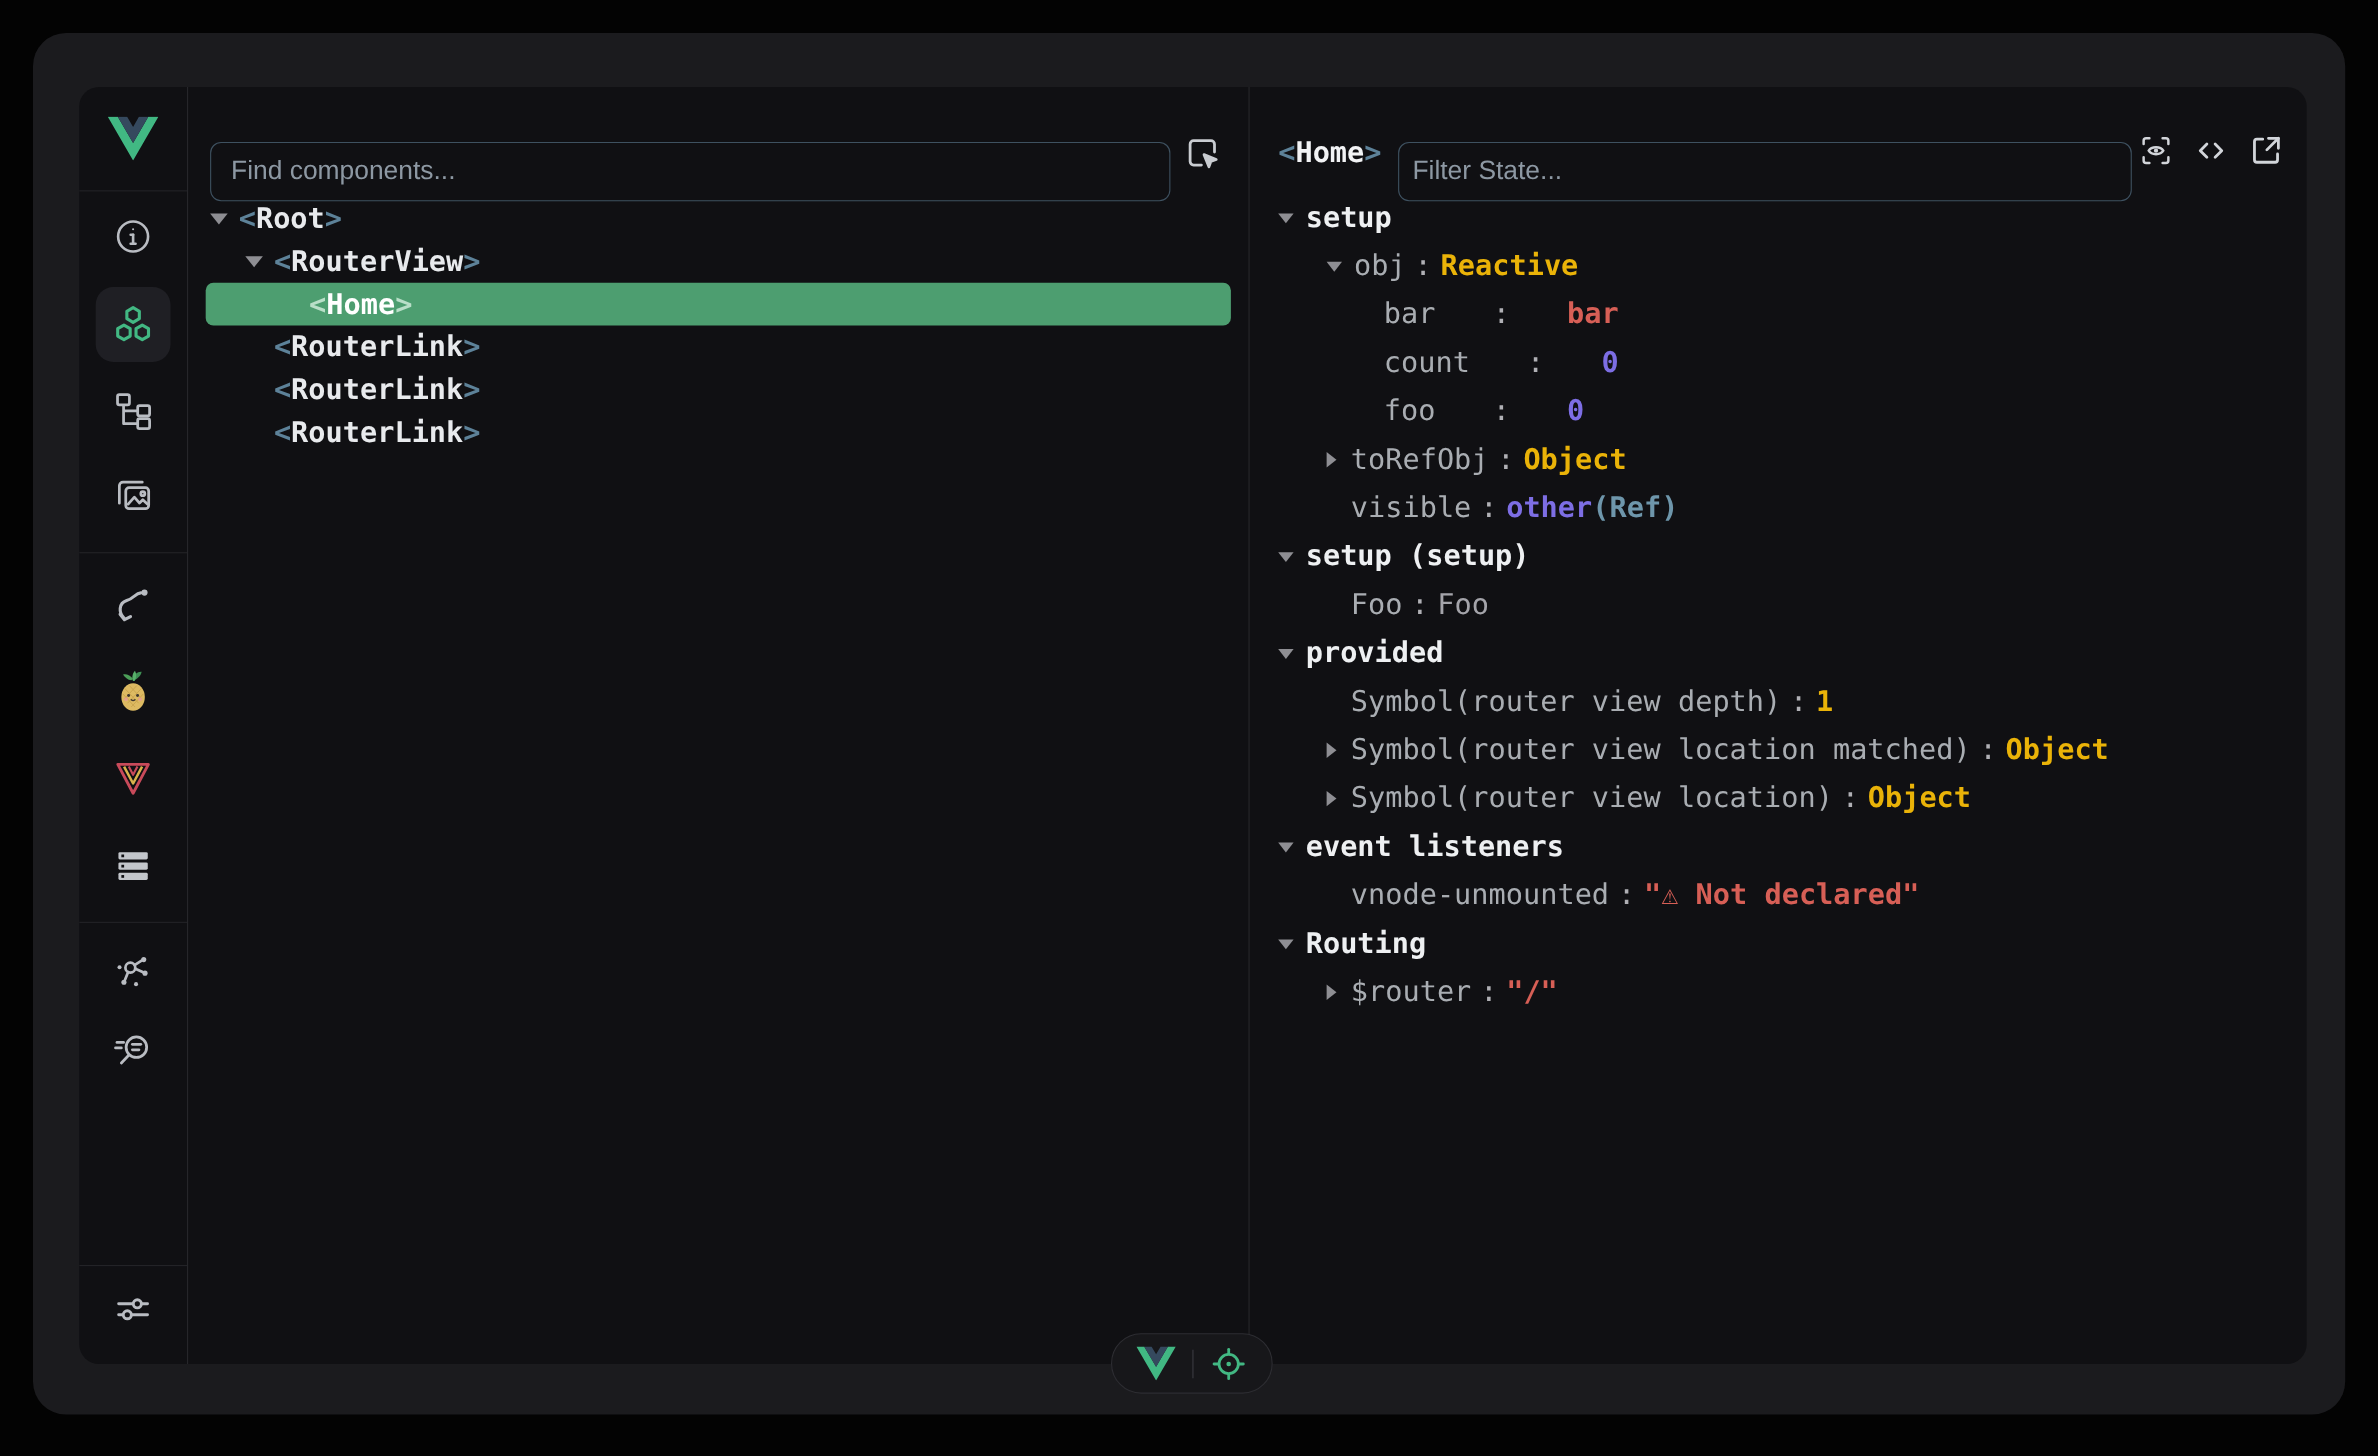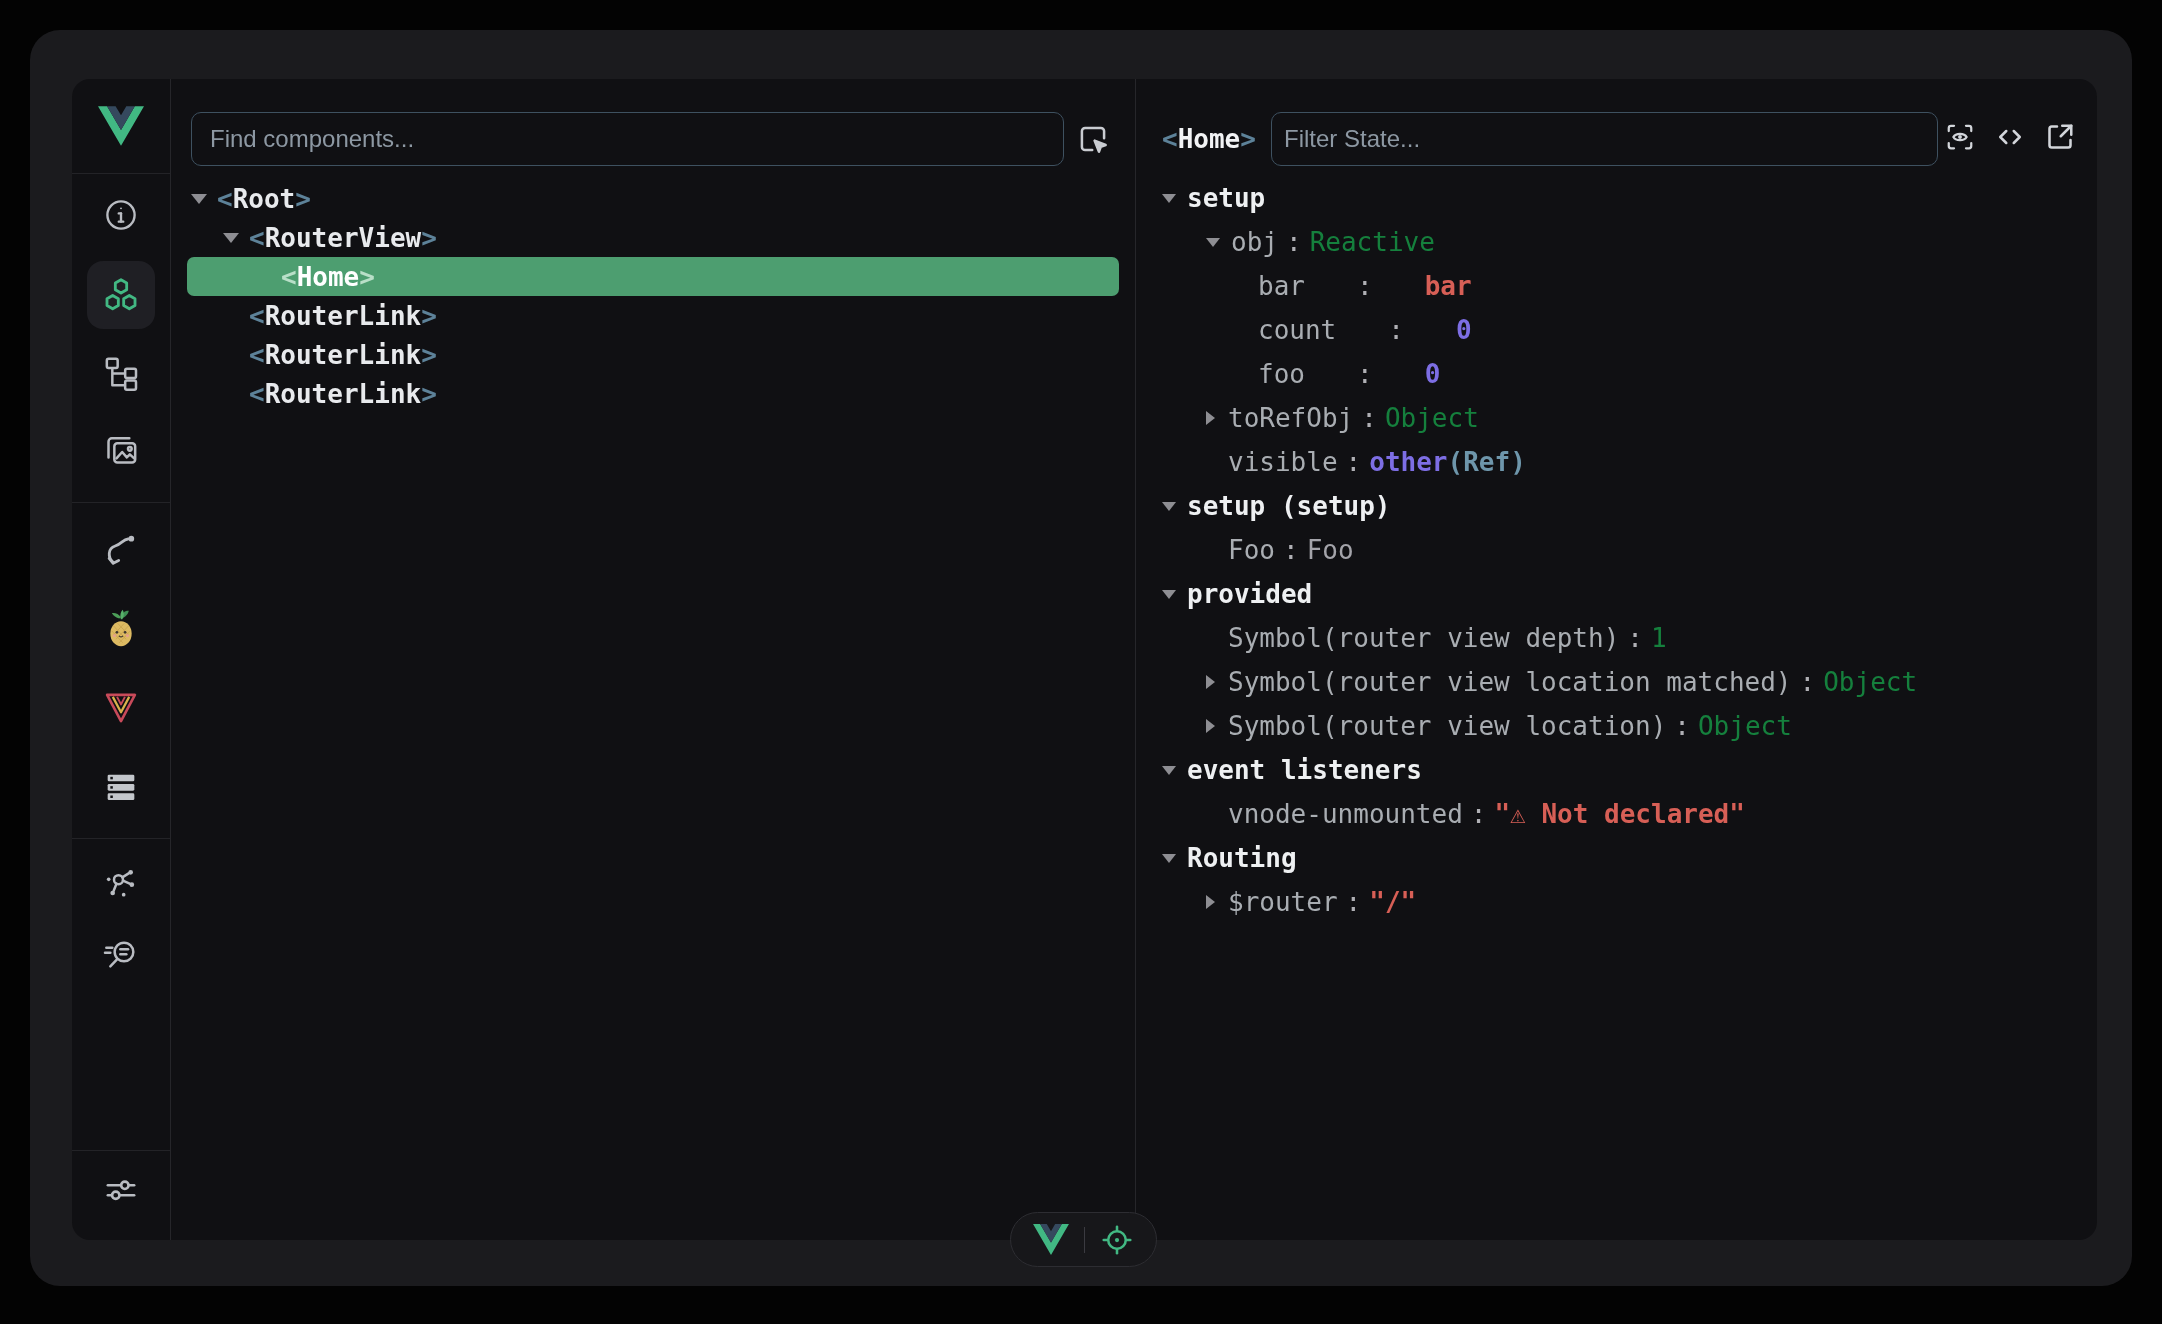--- a/index.html
+++ b/index.html
@@ -15,21 +15,21 @@
   .sb-logo{position:absolute;left:0;top:0;width:98px;height:94px;display:flex;
            align-items:center;justify-content:center;border-bottom:1px solid #232327;}
   .sb-item{position:absolute;left:49px;transform:translate(-50%,-50%);
            display:flex;align-items:center;justify-content:center;cursor:pointer;}
   .sb-active{width:68px;height:68px;background:#1f1f24;border-radius:16px;}
   .sb-div{position:absolute;left:0;width:98px;height:1px;background:#232327;}
   .sb-item svg{display:block;}
 
   
   .tree-panel{position:absolute;left:99px;top:0;width:964px;height:100%;border-right:1px solid #26262a;}
-  .dt-input{position:absolute;top:33px;height:54px;box-sizing:border-box;background:transparent;
+  .dt-input{position:absolute;top:50px;height:54px;box-sizing:border-box;background:transparent;
             border:1.5px solid #3e5160;border-radius:10px;color:#dfe3e8;font-size:24px;
             padding:0 18px;outline:none;font-family:"Liberation Sans",sans-serif;}
   .dt-input::placeholder{color:#8d98a3;}
   .search-input{left:20px;width:873px;}
   .select-icon{position:absolute;left:903px;top:41px;cursor:pointer;}
 
   .tree{position:absolute;left:0;top:100px;width:100%;}
   .t-row{height:39px;margin:0 16px;display:flex;align-items:center;border-radius:7px;
          font-family:"DejaVu Sans Mono",monospace;font-size:26px;font-weight:700;color:#e8eaed;cursor:pointer;}
   .t-row .br{color:#5d8299;font-weight:600;}
@@ -55,21 +55,21 @@
   .s-row.d1a{padding-left:70px;}
   .s-row.d1{padding-left:92px;}
   .s-row.d2{padding-left:122px;gap:44px;}
   .a-d{width:0;height:0;border-left:7px solid transparent;border-right:7px solid transparent;
        border-top:9px solid #8e8e93;margin-right:11px;}
   .a-r{width:0;height:0;border-top:7px solid transparent;border-bottom:7px solid transparent;
        border-left:9px solid #8e8e93;margin-right:13px;}
   .colon{color:#b0b0b5;padding:0 8px;font-weight:400;}
   .v-str{color:#d75f56;font-weight:600;}
   .v-num{color:#7d6ee4;font-weight:600;}
-  .v-obj{color:#15803d;font-weight:400;}
+  .v-obj{color:#eab308;font-weight:700;}
   .v-ref{color:#6e96ab;font-weight:600;}
   .v-muted{color:#a4a4aa;font-weight:500;}
 
   
   .float-bar{position:absolute;left:980px;top:1182px;width:147px;height:55px;box-sizing:border-box;
              background:#17171a;border:1px solid #2d2d32;border-radius:28px;
              display:flex;align-items:center;justify-content:center;}
   .fb-div{width:1px;height:26px;background:#3b3b41;margin:0 15px;}
   .float-bar svg{display:block;cursor:pointer;}
 </style>

